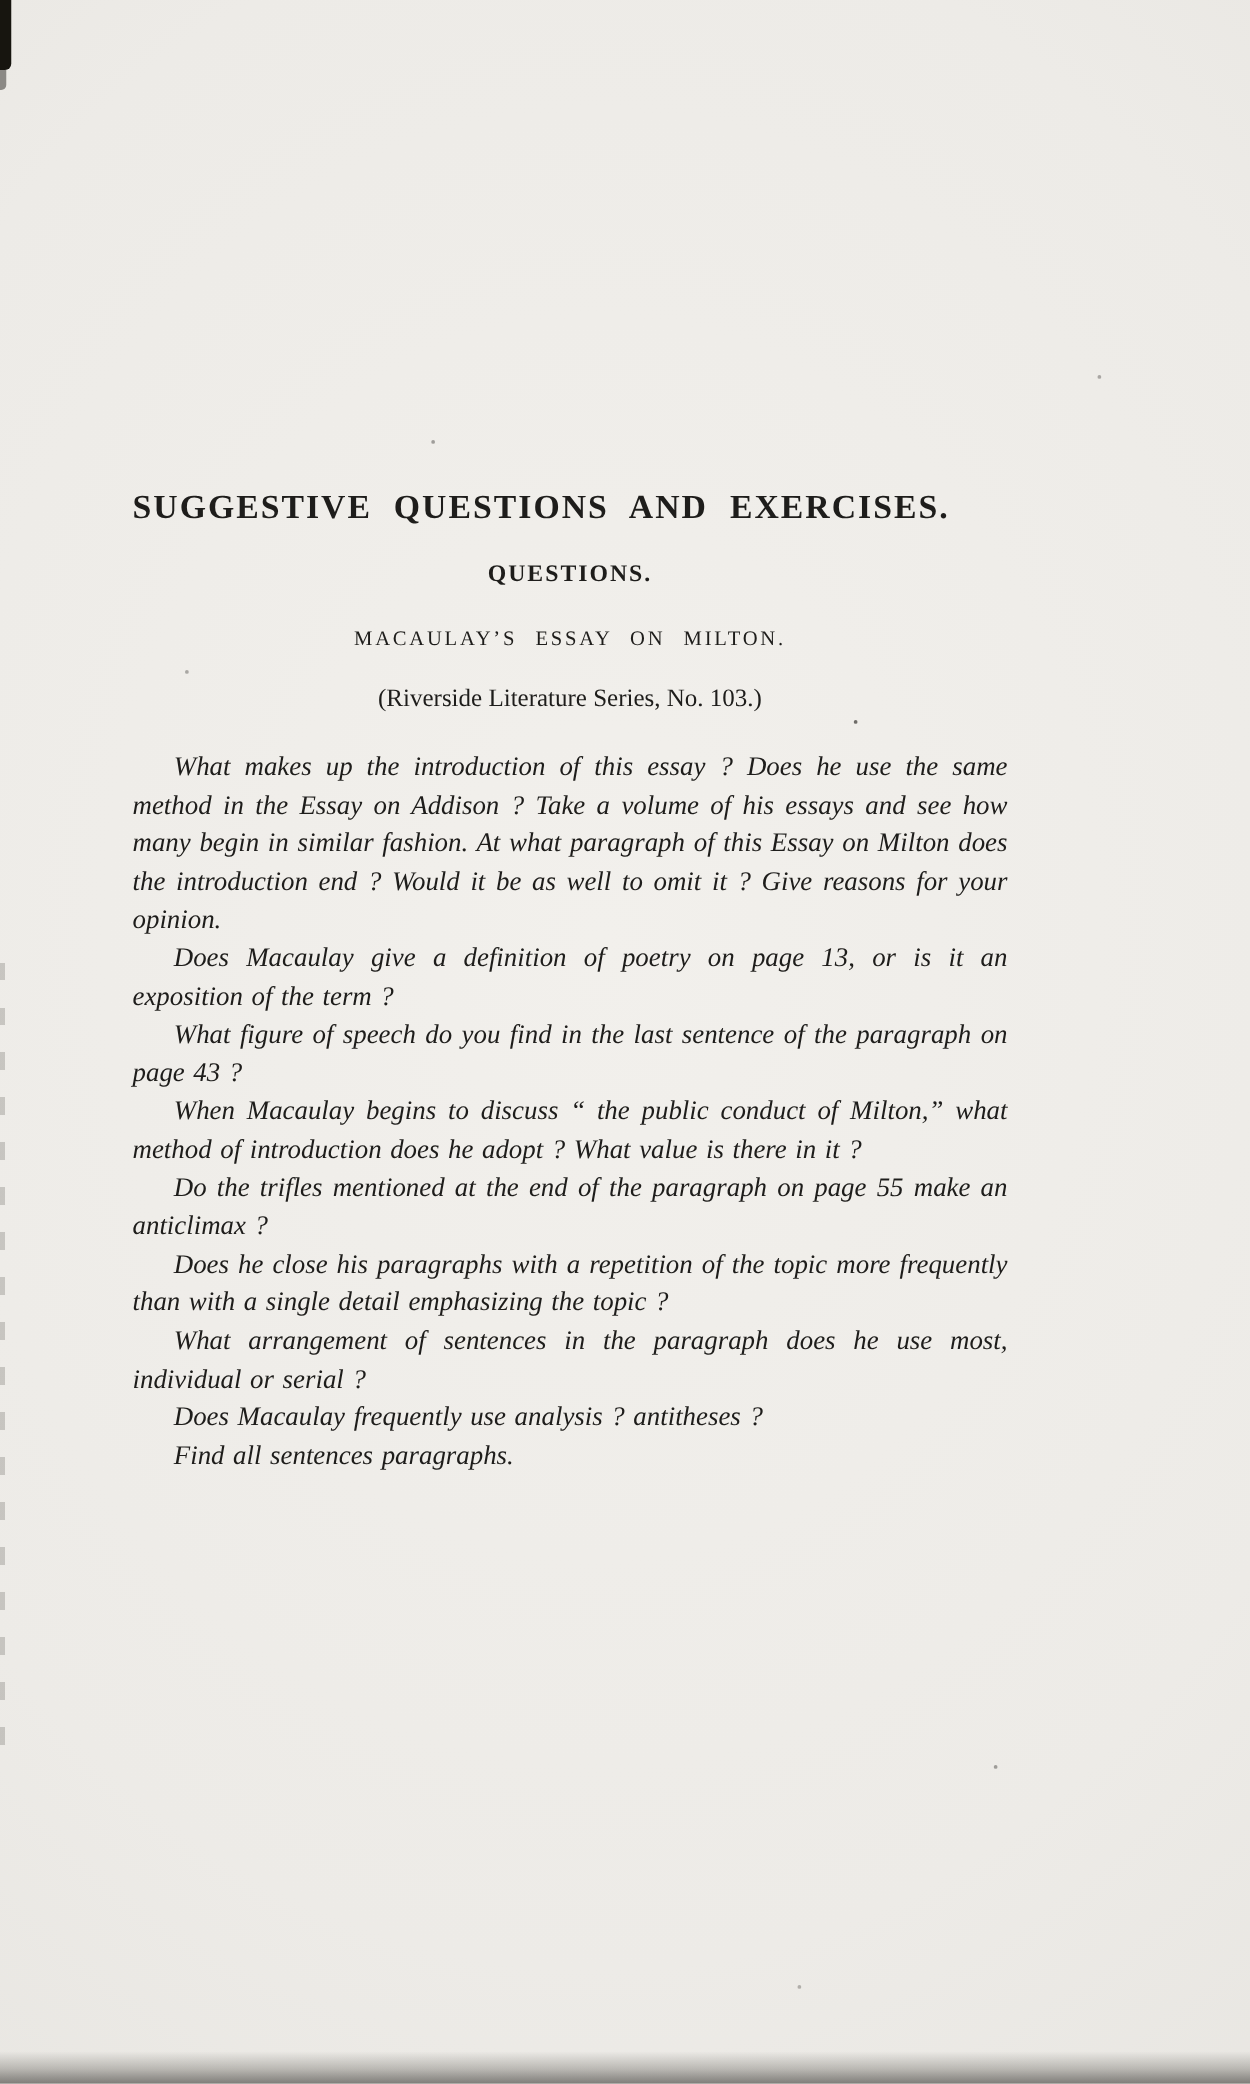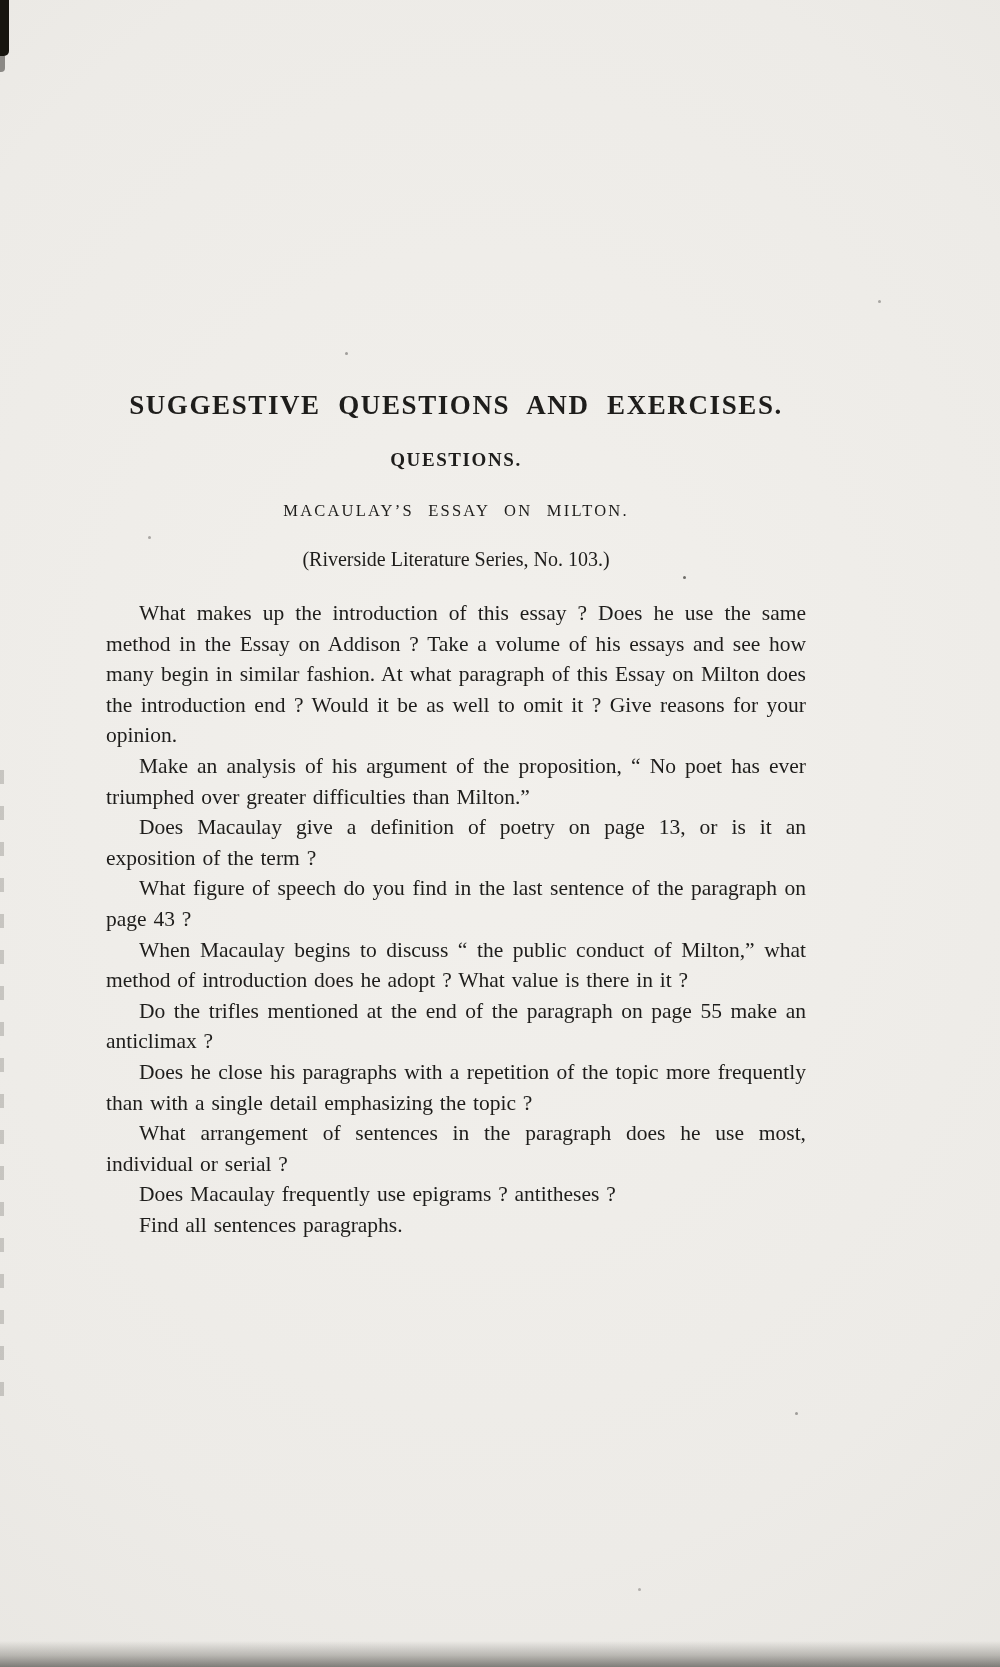--- a/index.html
+++ b/index.html
@@ -62,21 +62,21 @@
     left: 106px; top: 390px;
     width: 700px;
     color: #1e1d1b;
   }
   .title {
     margin: 0;
     font-size: 27px;
     font-weight: 700;
     letter-spacing: 1.6px;
     word-spacing: 0.34em;
-    text-align: center;
+    text-align: left;
   }
   .section {
     margin: 28px 0 0;
     font-size: 19px;
     font-weight: 700;
     letter-spacing: 1.6px;
     word-spacing: 0.2em;
     text-align: center;
   }
   .essay {
@@ -91,20 +91,21 @@
     margin: 27px 0 0;
     font-size: 20px;
     text-align: center;
   }
   .bodytext {
     margin-top: 27px;
     font-size: 21.5px;
     line-height: 30.6px;
     text-align: justify;
     word-spacing: 1.5px;
+    font-style: italic;
   }
   .bodytext p {
     margin: 0;
     text-indent: 33px;
   }
 </style>
 </head>
 <body>
 
 <div class="page">
@@ -115,26 +116,25 @@
   <div class="specks"></div>
 
   <div class="content">
     <h1 class="title">SUGGESTIVE QUESTIONS AND EXERCISES.</h1>
     <h2 class="section">QUESTIONS.</h2>
     <h3 class="essay">MACAULAY’S ESSAY ON MILTON.</h3>
     <div class="series">(Riverside Literature Series, No. 103.)</div>
 
     <div class="bodytext">
       <p>What makes up the introduction of this essay ?  Does he use the same method in the Essay on Addison ?  Take a volume of his essays and see how many begin in similar fashion.  At what paragraph of this Essay on Milton does the introduction end ?  Would it be as well to omit it ? Give reasons for your opinion.</p>
-      <p>Make an analysis of his argument of the proposition, “ No poet has ever triumphed over greater difficulties than Milton.”</p>
       <p>Does Macaulay give a definition of poetry on page 13, or is it an exposition of the term ?</p>
       <p>What figure of speech do you find in the last sentence of the paragraph on page 43 ?</p>
       <p>When Macaulay begins to discuss “ the public conduct of Milton,” what method of introduction does he adopt ?  What value is there in it ?</p>
       <p>Do the trifles mentioned at the end of the paragraph on page 55 make an anticlimax ?</p>
       <p>Does he close his paragraphs with a repetition of the topic more frequently than with a single detail emphasizing the topic ?</p>
       <p>What arrangement of sentences in the paragraph does he use most, individual or serial ?</p>
-      <p>Does Macaulay frequently use epigrams ? antitheses ?</p>
+      <p>Does Macaulay frequently use analysis ? antitheses ?</p>
       <p>Find all sentences paragraphs.</p>
     </div>
   </div>
 
   <div class="bottom-edge"></div>
 </div>
 
 </body></html>

